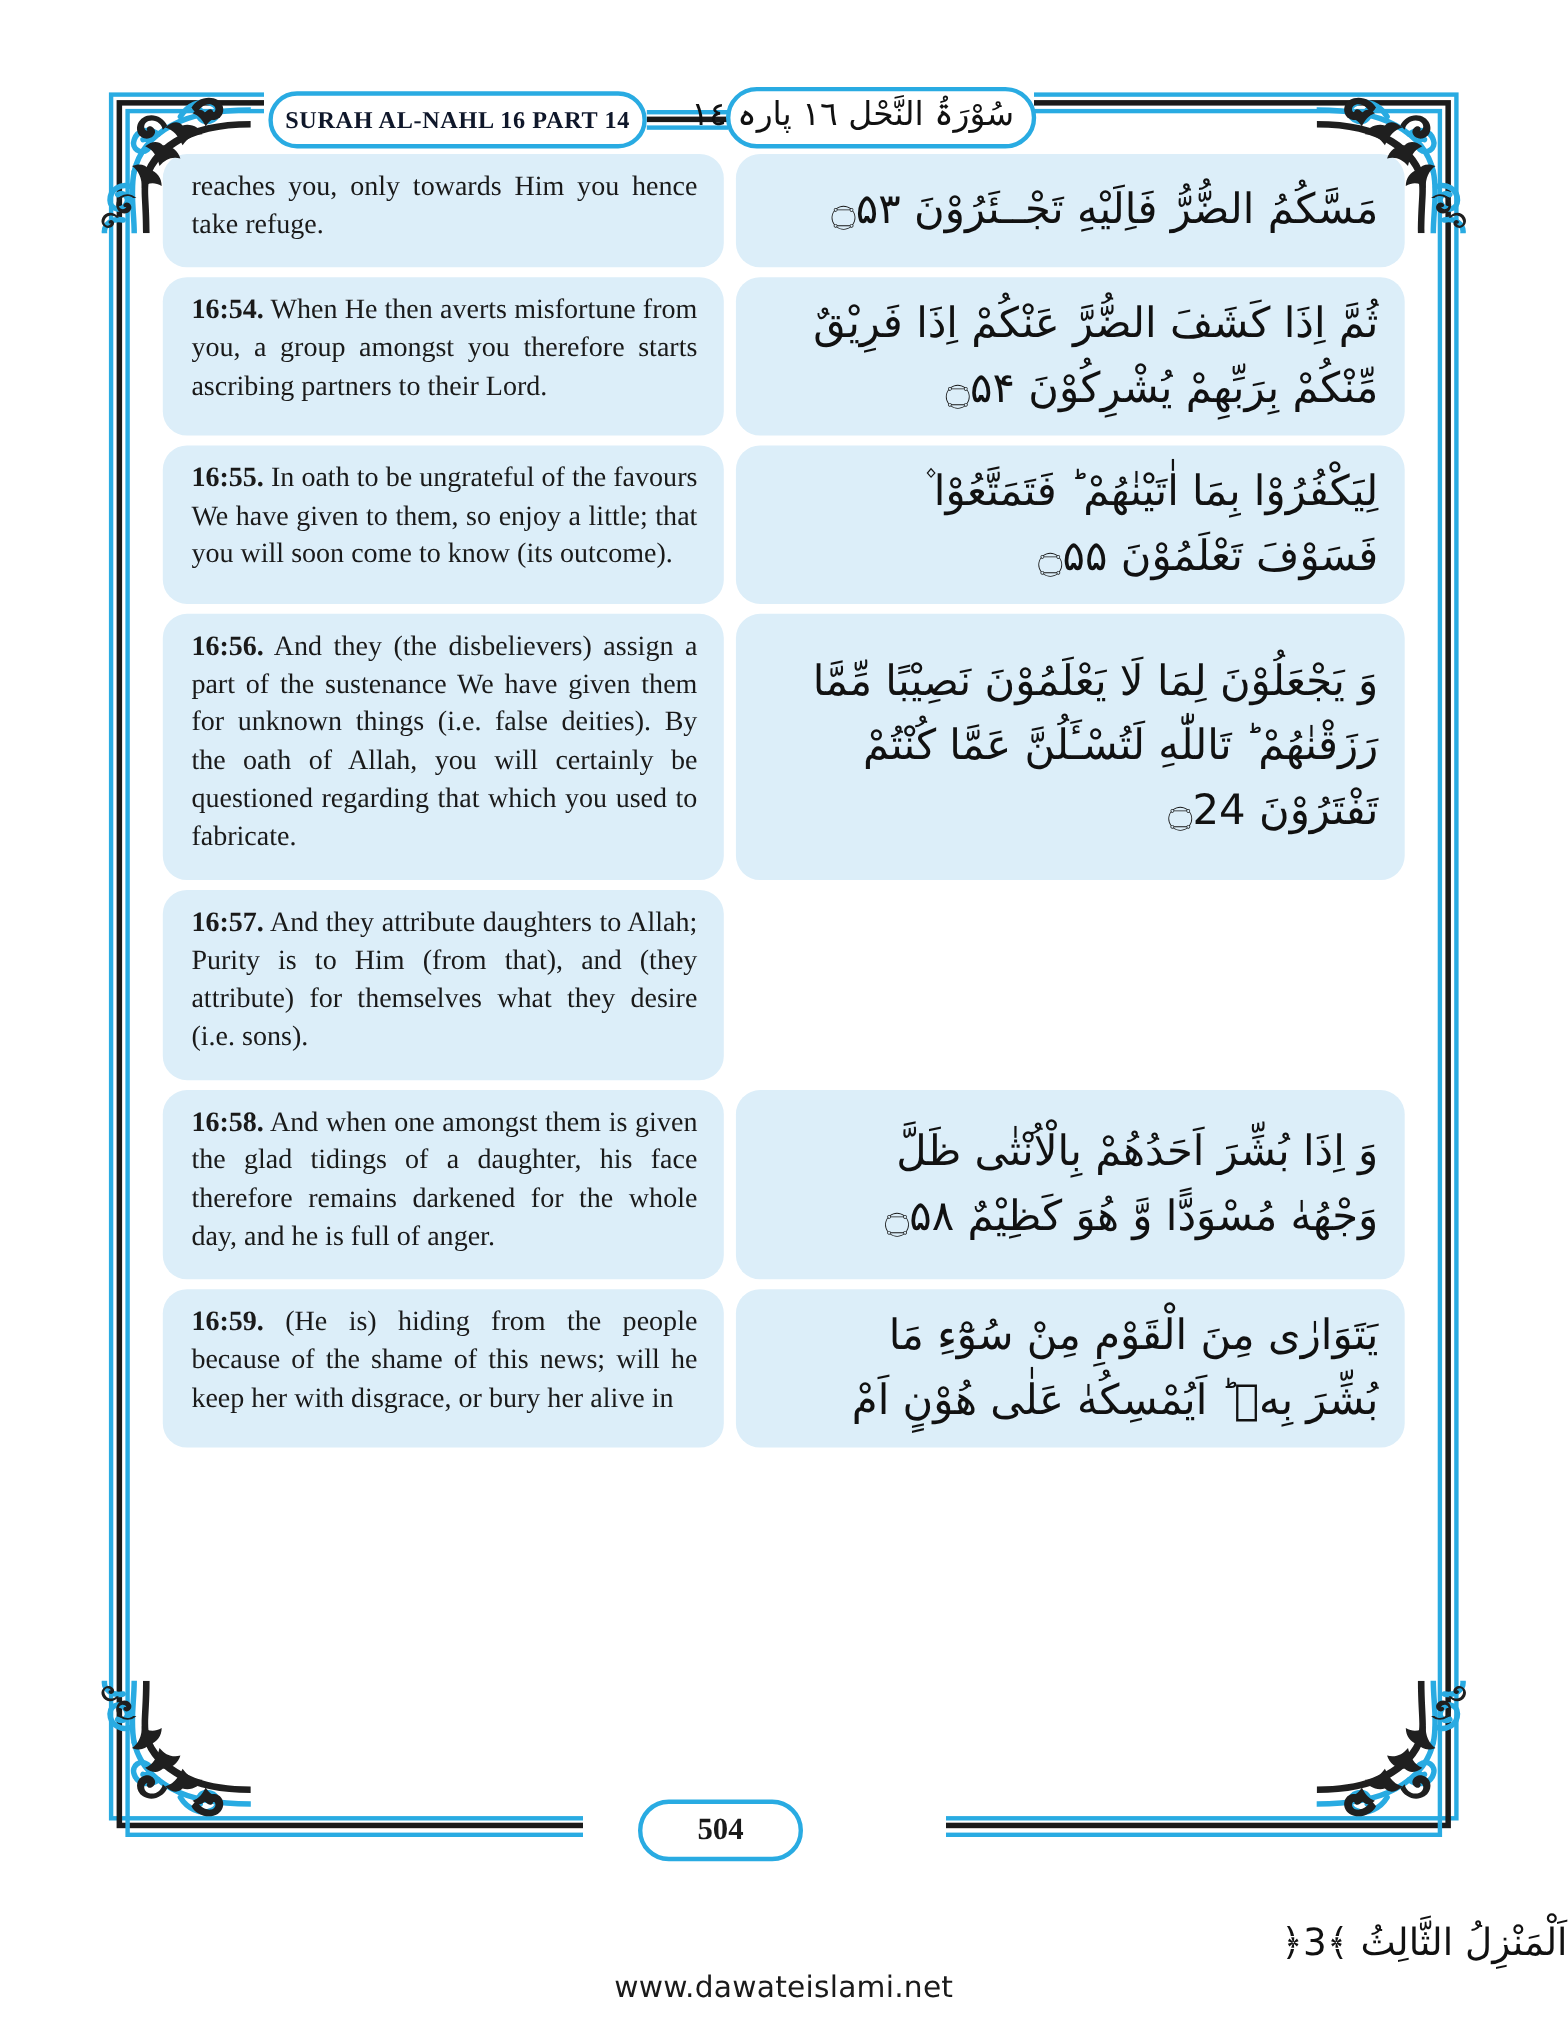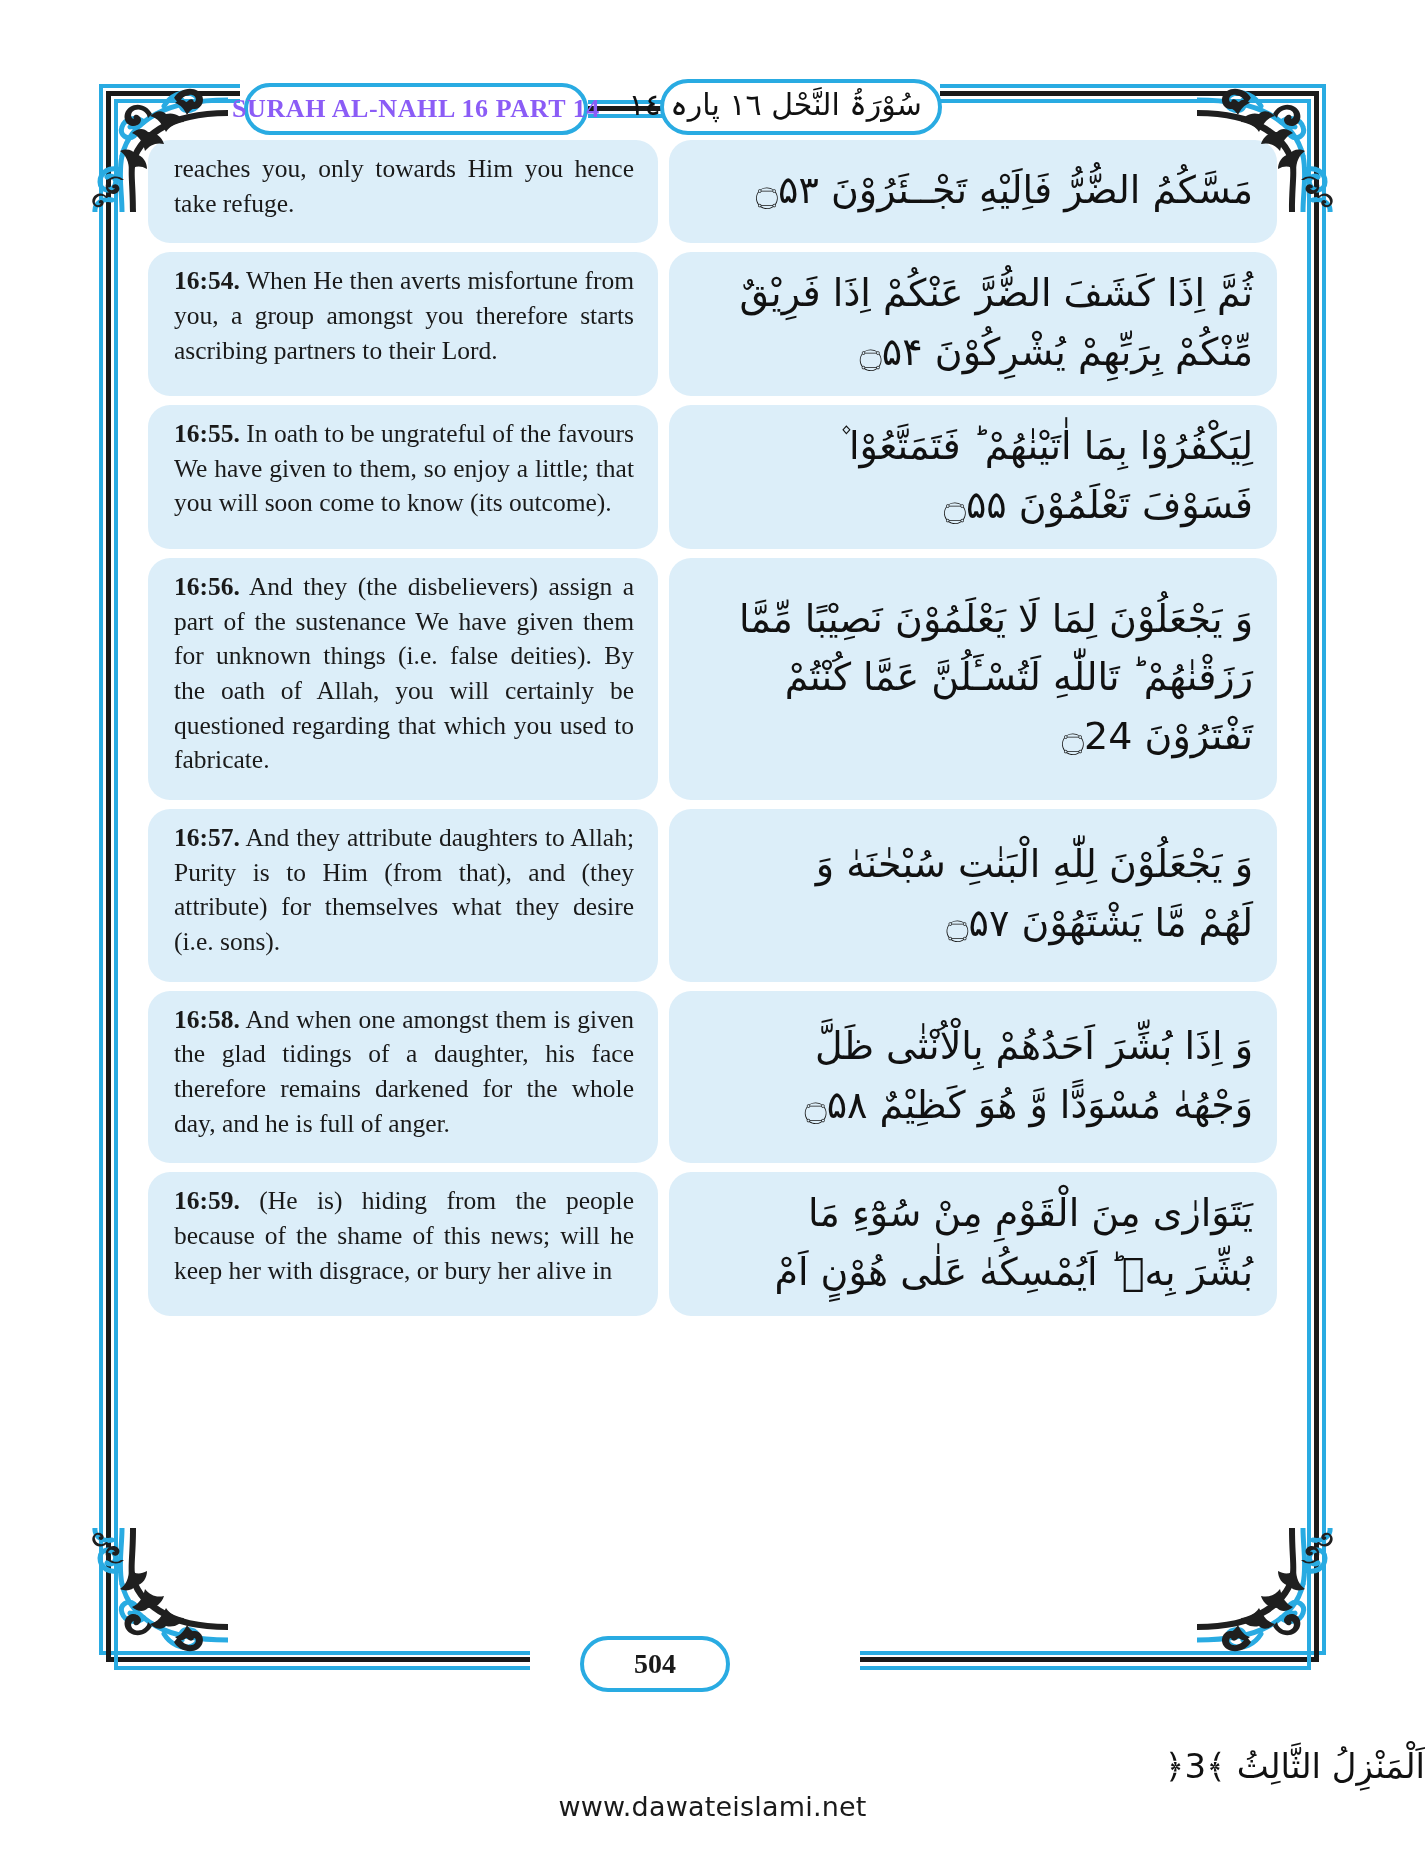--- a/index.html
+++ b/index.html
@@ -56,23 +56,23 @@
     z-index: 6;
   }
   .header-left {
     left: 244px;
     top: 83px;
     width: 344px;
   }
   .header-left-text {
     font-family: "Liberation Serif", serif;
     font-weight: bold;
-    font-size: 26px;
+    font-size: 22px;
     letter-spacing: 0.6px;
-    color: #8b5cf6;
+    color: #0f172a;
     white-space: nowrap;
   }
   .header-right {
     left: 660px;
     top: 79px;
     width: 282px;
     height: 56px;
     justify-content: flex-end;
     padding-right: 16px;
   }
@@ -370,24 +370,20 @@
         <div class="cell-ar">
           <div class="ar-line">وَ یَجْعَلُوْنَ لِمَا لَا یَعْلَمُوْنَ نَصِیْبًا مِّمَّا</div>
           <div class="ar-line">رَزَقْنٰهُمْ ؕ تَاللّٰهِ لَتُسْـَٔلُنَّ عَمَّا كُنْتُمْ</div>
           <div class="ar-line">تَفْتَرُوْنَ ۝24</div>
         </div>
       </div>
       <div class="verse-row">
         <div class="cell-en">
           <div class="en-text"><span class="vnum">16:57.</span> <span>And they attribute daughters to Allah; Purity is to Him (from that), and (they attribute) for themselves what they desire (i.e. sons).</span></div>
         </div>
-        <div class="cell-ar">
-          <div class="ar-line">وَ یَجْعَلُوْنَ لِلّٰهِ الْبَنٰتِ سُبْحٰنَهٰ وَ</div>
-          <div class="ar-line">لَهُمْ مَّا یَشْتَهُوْنَ ۝۵۷</div>
-        </div>
       </div>
       <div class="verse-row">
         <div class="cell-en">
           <div class="en-text"><span class="vnum">16:58.</span> <span>And when one amongst them is given the glad tidings of a daughter, his face therefore remains darkened for the whole day, and he is full of anger.</span></div>
         </div>
         <div class="cell-ar">
           <div class="ar-line">وَ اِذَا بُشِّرَ اَحَدُهُمْ بِالْاُنْثٰى ظَلَّ</div>
           <div class="ar-line">وَجْهُهٰ مُسْوَدًّا وَّ هُوَ كَظِیْمٌ ۝۵۸</div>
         </div>
       </div>

